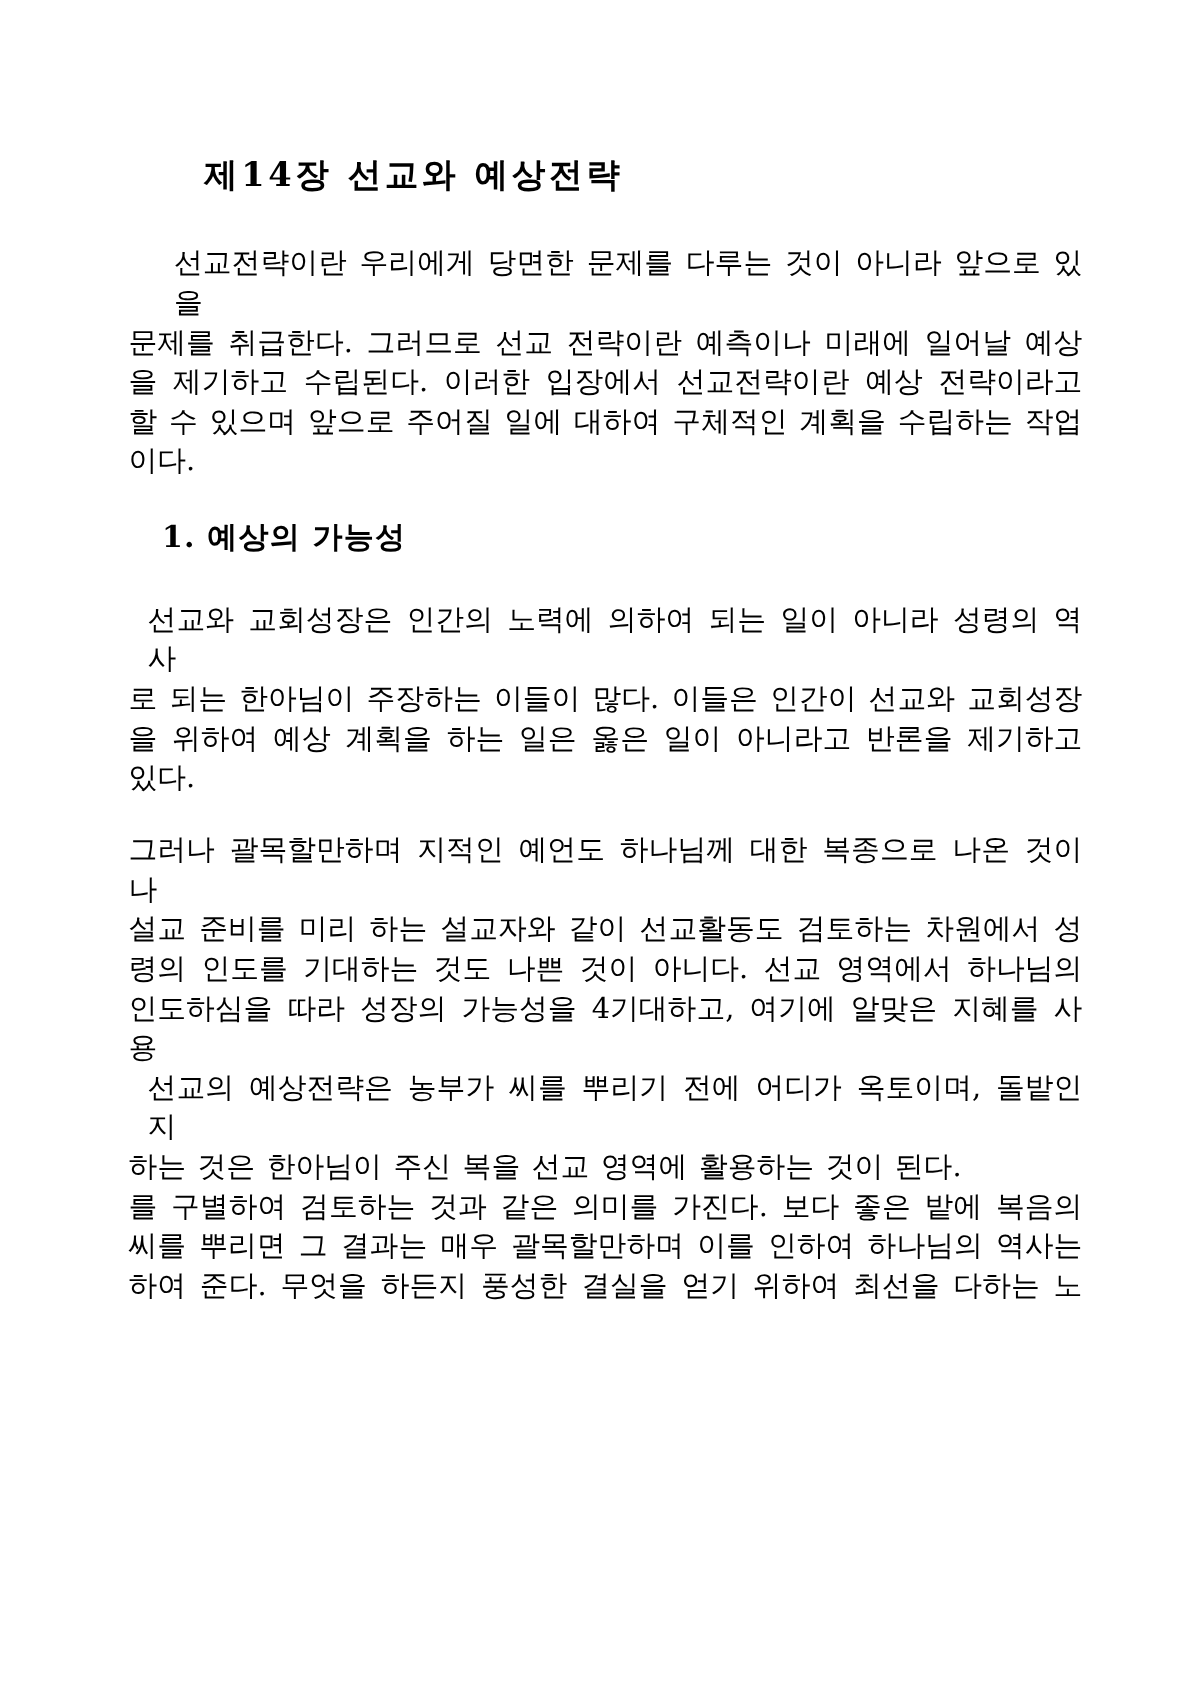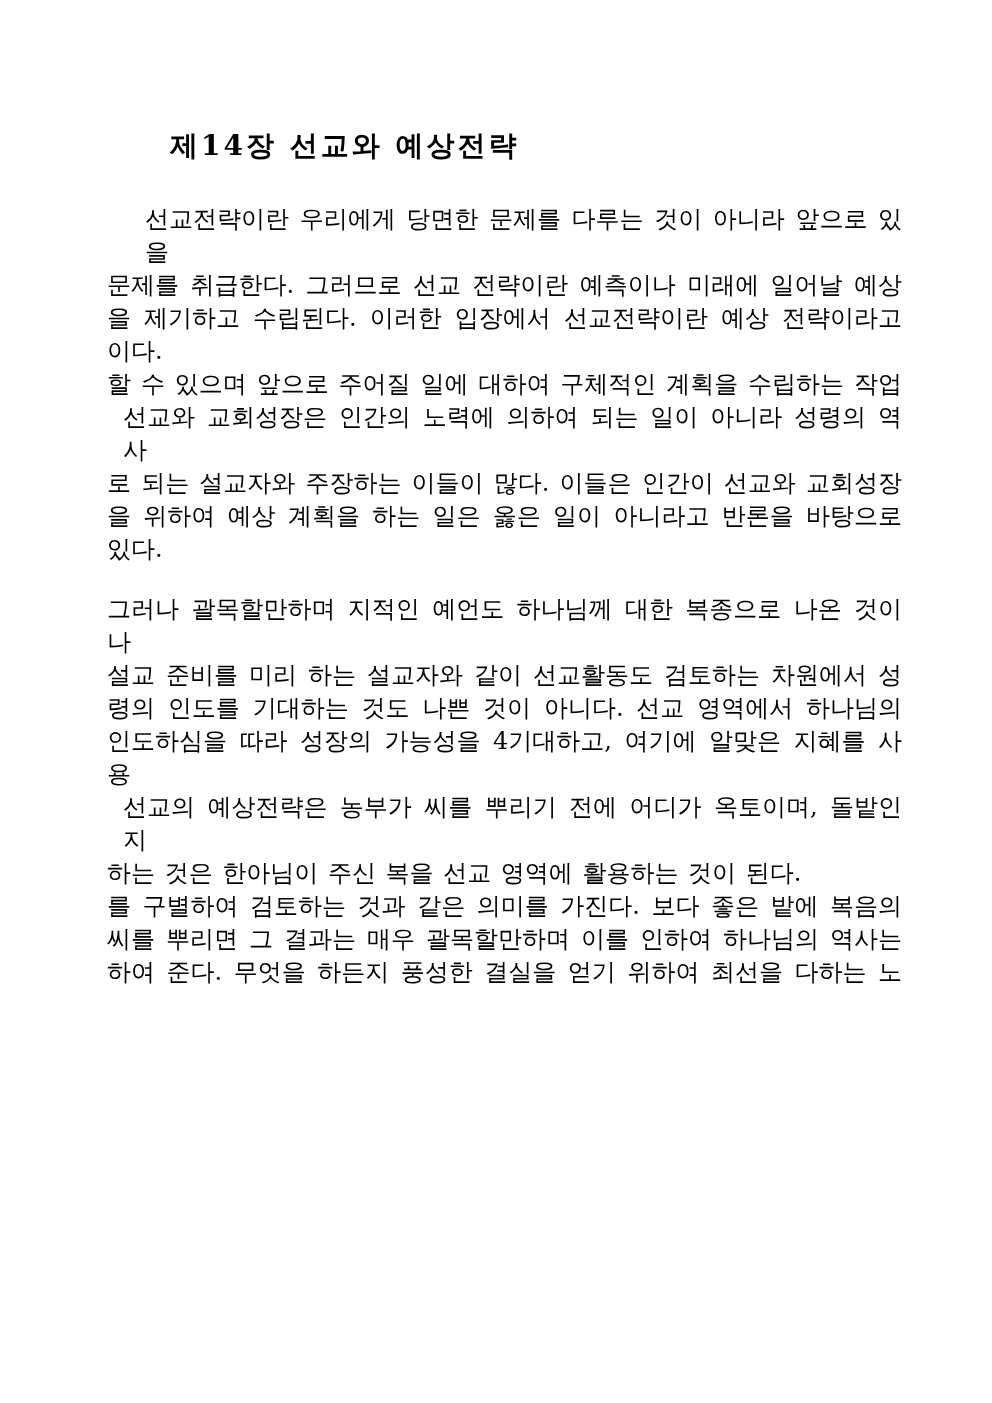--- a/index.html
+++ b/index.html
@@ -53,27 +53,28 @@
 <body>
 
 <div class="page">
   <h1 class="chapter-title">제14장  선교와  예상전략</h1>
 
   <div id="doc-body">
       <div class="para">
         <div class="line fill indent-2">선교전략이란 우리에게 당면한 문제를 다루는 것이 아니라 앞으로 있을</div>
         <div class="line fill">문제를 취급한다. 그러므로 선교 전략이란 예측이나 미래에 일어날 예상</div>
         <div class="line fill">을 제기하고 수립된다. 이러한 입장에서 선교전략이란 예상 전략이라고</div>
+        <div class="line fill">할 수 있으며 앞으로 주어질 일에 대하여 구체적인 계획을 수립하는 작업</div>
         <div class="line">이다.</div>
-        <div class="line fill">할 수 있으며 앞으로 주어질 일에 대하여 구체적인 계획을 수립하는 작업</div>
       </div>
+      <h2 class="section-heading">1. 예상의 가능성</h2>
       <div class="para">
         <div class="line fill indent-1">선교와 교회성장은 인간의 노력에 의하여 되는 일이 아니라 성령의 역사</div>
-        <div class="line fill">로 되는 설교자와 주장하는 이들이 많다. 이들은 인간이 선교와 교회성장</div>
-        <div class="line fill">을 위하여 예상 계획을 하는 일은 옳은 일이 아니라고 반론을 바탕으로</div>
+        <div class="line fill">로 되는 한아님이 주장하는 이들이 많다. 이들은 인간이 선교와 교회성장</div>
+        <div class="line fill">을 위하여 예상 계획을 하는 일은 옳은 일이 아니라고 반론을 제기하고</div>
         <div class="line">있다.</div>
       </div>
       <div class="blank-line"></div>
       <div class="para">
         <div class="line fill">그러나 괄목할만하며 지적인 예언도 하나님께 대한 복종으로 나온 것이나</div>
         <div class="line fill">설교 준비를 미리 하는 설교자와 같이 선교활동도 검토하는 차원에서 성</div>
         <div class="line fill">령의 인도를 기대하는 것도 나쁜 것이 아니다. 선교 영역에서 하나님의</div>
         <div class="line fill">인도하심을 따라 성장의 가능성을 4기대하고, 여기에 알맞은 지혜를 사용</div>
         <div class="line fill indent-1">선교의 예상전략은 농부가 씨를 뿌리기 전에 어디가 옥토이며, 돌밭인지</div>
         <div class="line">하는 것은 한아님이 주신 복을 선교 영역에 활용하는 것이 된다.</div>

